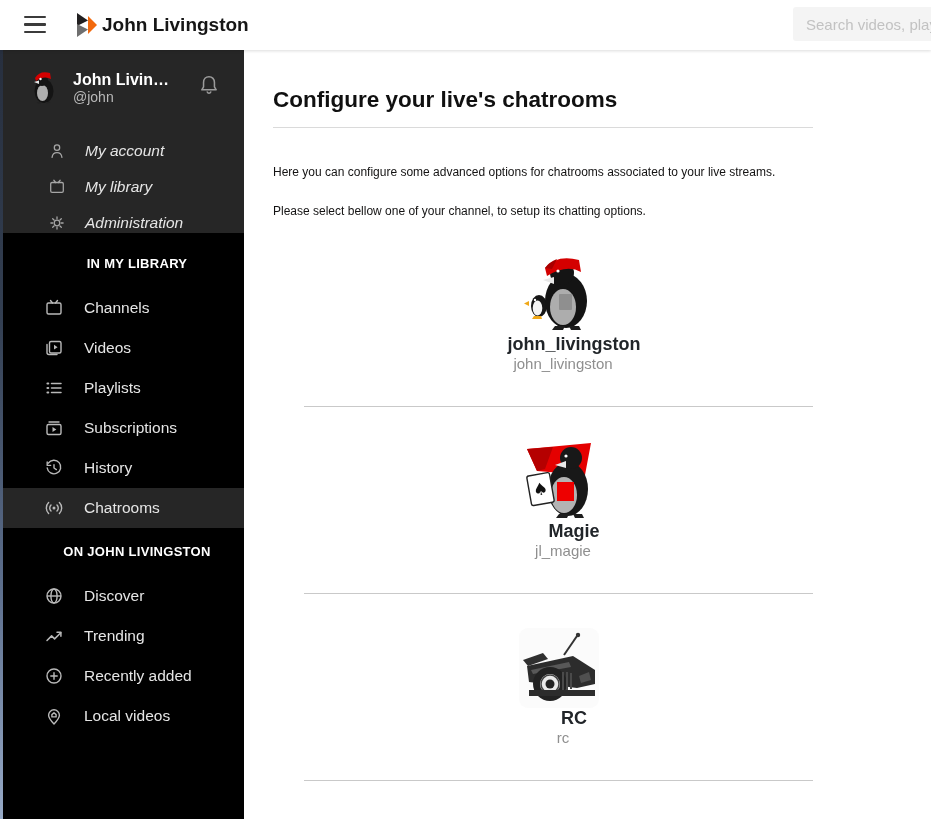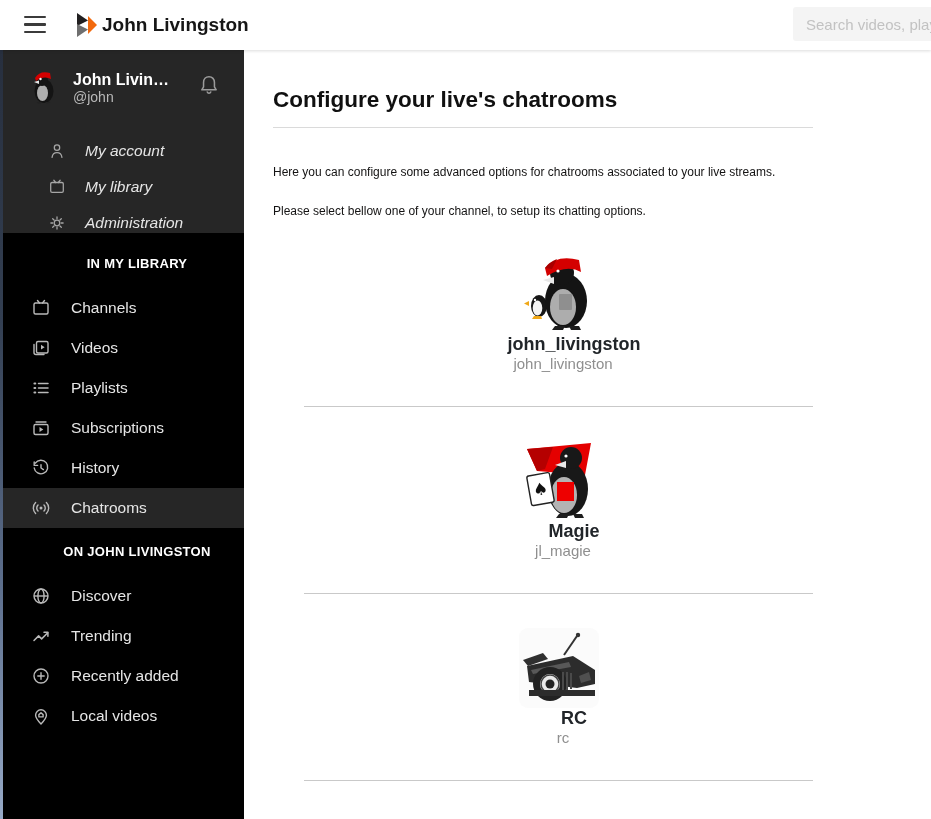--- a/index.html
+++ b/index.html
@@ -32,21 +32,21 @@
   .user-name{font-size:16px;font-weight:700;color:#fff;max-width:104px;overflow:hidden;
              text-overflow:ellipsis;white-space:nowrap;line-height:19px;}
   .user-handle{font-size:14px;color:#b9b9b9;line-height:17px;}
   .bell-btn{margin-left:auto;background:none;border:none;padding:4px 2px;cursor:pointer;}
   .account-item{display:flex;align-items:flex-end;height:36px;padding-left:48px;cursor:pointer;font-style:italic;}
   .account-item .ico{width:18px;height:18px;flex:0 0 18px;margin-right:19px;}
   .account-item .lbl{font-size:15.5px;color:#e5e5e5;}
   .section-title{margin:0;padding:23px 0 17px 30px;font-size:13px;font-weight:700;color:#fff;
                  letter-spacing:.3px;text-align:center;}
   .section-title.second{padding-top:16px;}
-  .side-item{display:flex;align-items:center;height:40px;padding-left:31px;cursor:pointer;}
+  .side-item{display:flex;align-items:center;height:40px;padding-left:44px;cursor:pointer;}
   .side-item .ico{width:20px;height:20px;flex:0 0 20px;margin-right:20px;}
   .side-item .lbl{font-size:15.5px;color:#e5e5e5;}
   .side-item.active{background:#262626;}
 
   
   .main{position:absolute;top:50px;left:244px;width:569px;height:769px;overflow:hidden;
         background:#fff;box-sizing:border-box;padding:0 0 0 29px;}
   .page-title{margin:37px 0 0 0;font-size:22.5px;font-weight:600;color:#101010;line-height:25px;}
   .title-sep{border:none;border-top:1px solid #dadada;margin:15px 0 0 0;}
   .main p{margin:0;font-size:12px;color:#141313;line-height:18px;}

